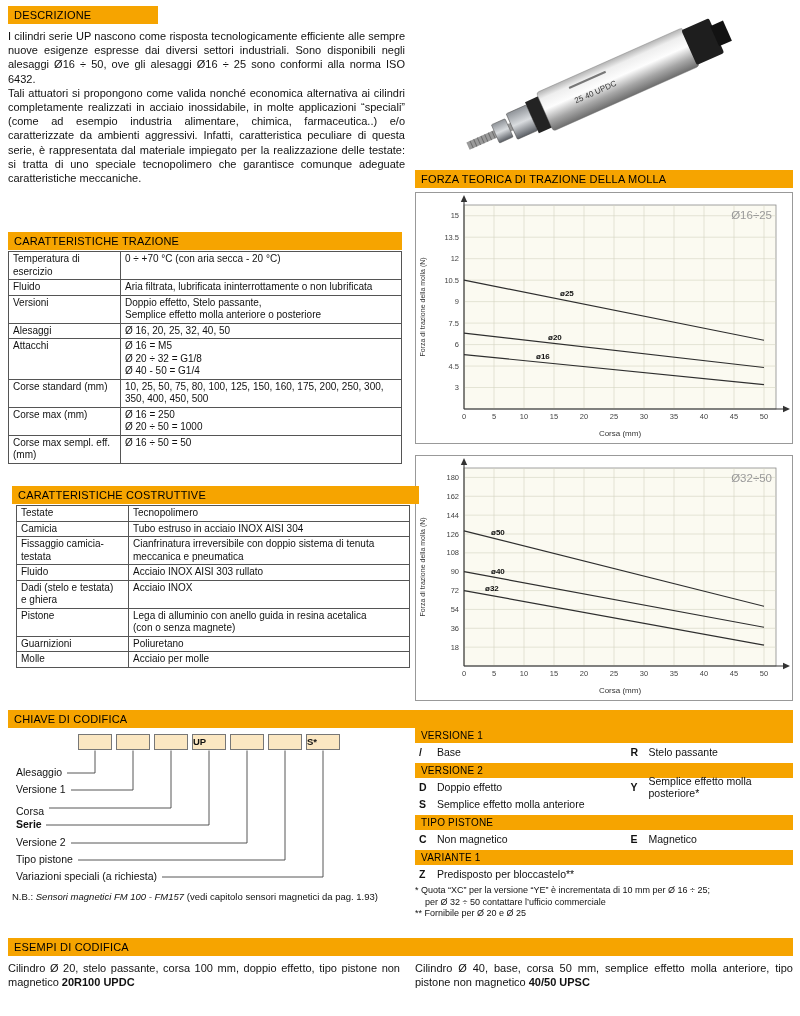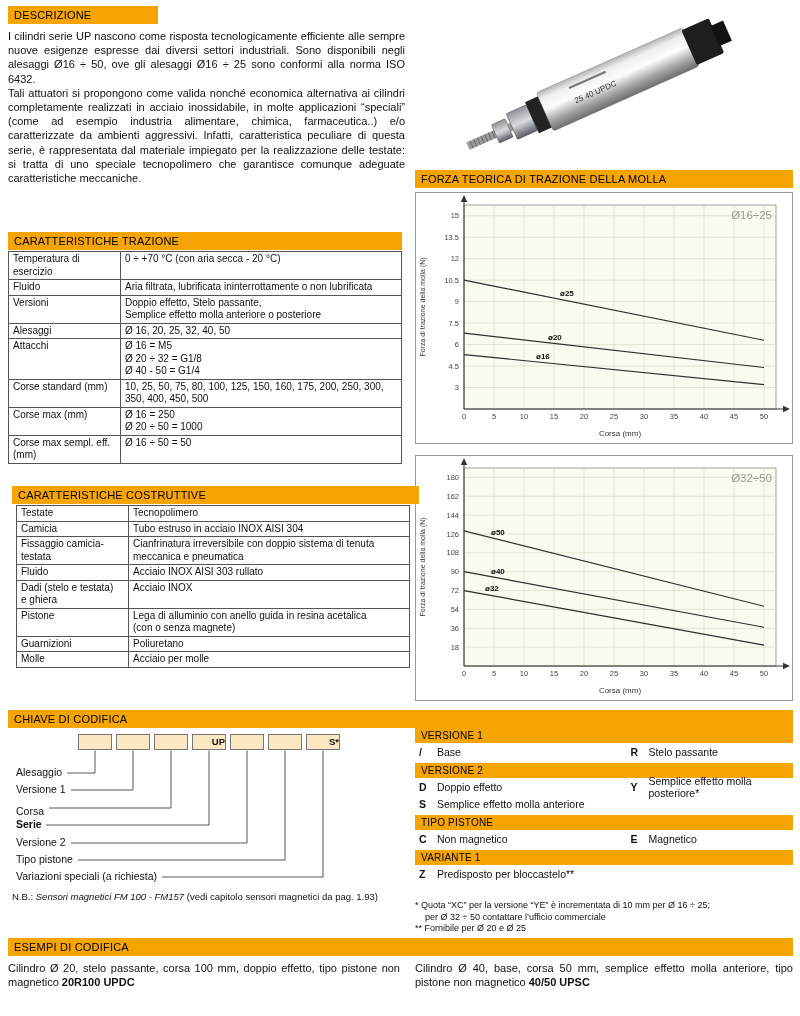--- a/index.html
+++ b/index.html
@@ -7,31 +7,31 @@
   body{width:800px;height:1016px;position:relative;font-family:"Liberation Sans",sans-serif;color:#111;overflow:hidden}
   .abs{position:absolute}
   .hbar{background:#f6a400;color:#000;font-weight:normal;font-size:11px;padding:3px 6px;letter-spacing:.2px;line-height:12px}
   .hbar.sm{font-size:10px;padding:2px 6px;line-height:11px}
   .desc{font-size:11px;line-height:14.2px;text-align:justify}
   table.spec{border-collapse:collapse;width:100%;font-size:10px;line-height:12.5px;table-layout:fixed}
   table.spec td{border:1px solid #555;padding:1px 4px;vertical-align:top;white-space:pre-line}
   table.spec td.lbl{width:112px}
   .chartbox{border:1px solid #999;background:#fff}
   #codifica-area{font-size:10.5px}
-  .codebox{position:absolute;top:0;width:34px;height:16px;background:#fbe7c2;border:1px solid #777;font-size:9.5px;font-weight:bold;text-align:right;line-height:14px}
+  .codebox{position:absolute;top:0;width:34px;height:16px;background:#fbe7c2;border:1px solid #777;font-size:9.5px;font-weight:bold;text-align:left;line-height:14px}
   .codelabel{position:absolute;left:8px;line-height:11px;font-size:10.5px;white-space:nowrap}
   #codifica-lines{pointer-events:none}
   .nbline{font-size:9.5px;line-height:11px}
   .vsec .vrow{display:flex;height:16px;align-items:center;font-size:10.5px;margin:1px 0}
   .vitem{display:flex;align-items:center}
   .vitem.left{width:57%;padding-left:4px}
   .vitem.right{flex:1}
   .vitem .code{display:inline-block;min-width:18px;font-weight:bold}
   .vsec .hbar{margin-top:3px}
-  .notes{font-size:9px;line-height:11.5px;margin-top:18px}
+  .notes{font-size:9px;line-height:11.5px;margin-top:3px}
   .notes .indent{padding-left:10px}
   .esempio{font-size:11px;line-height:14px;text-align:justify}
 </style>
 </head>
 <body>
 
 <div id="page">
 
   <div class="hbar abs" style="left:8px;top:6px;width:150px">
     <span>DESCRIZIONE</span>

